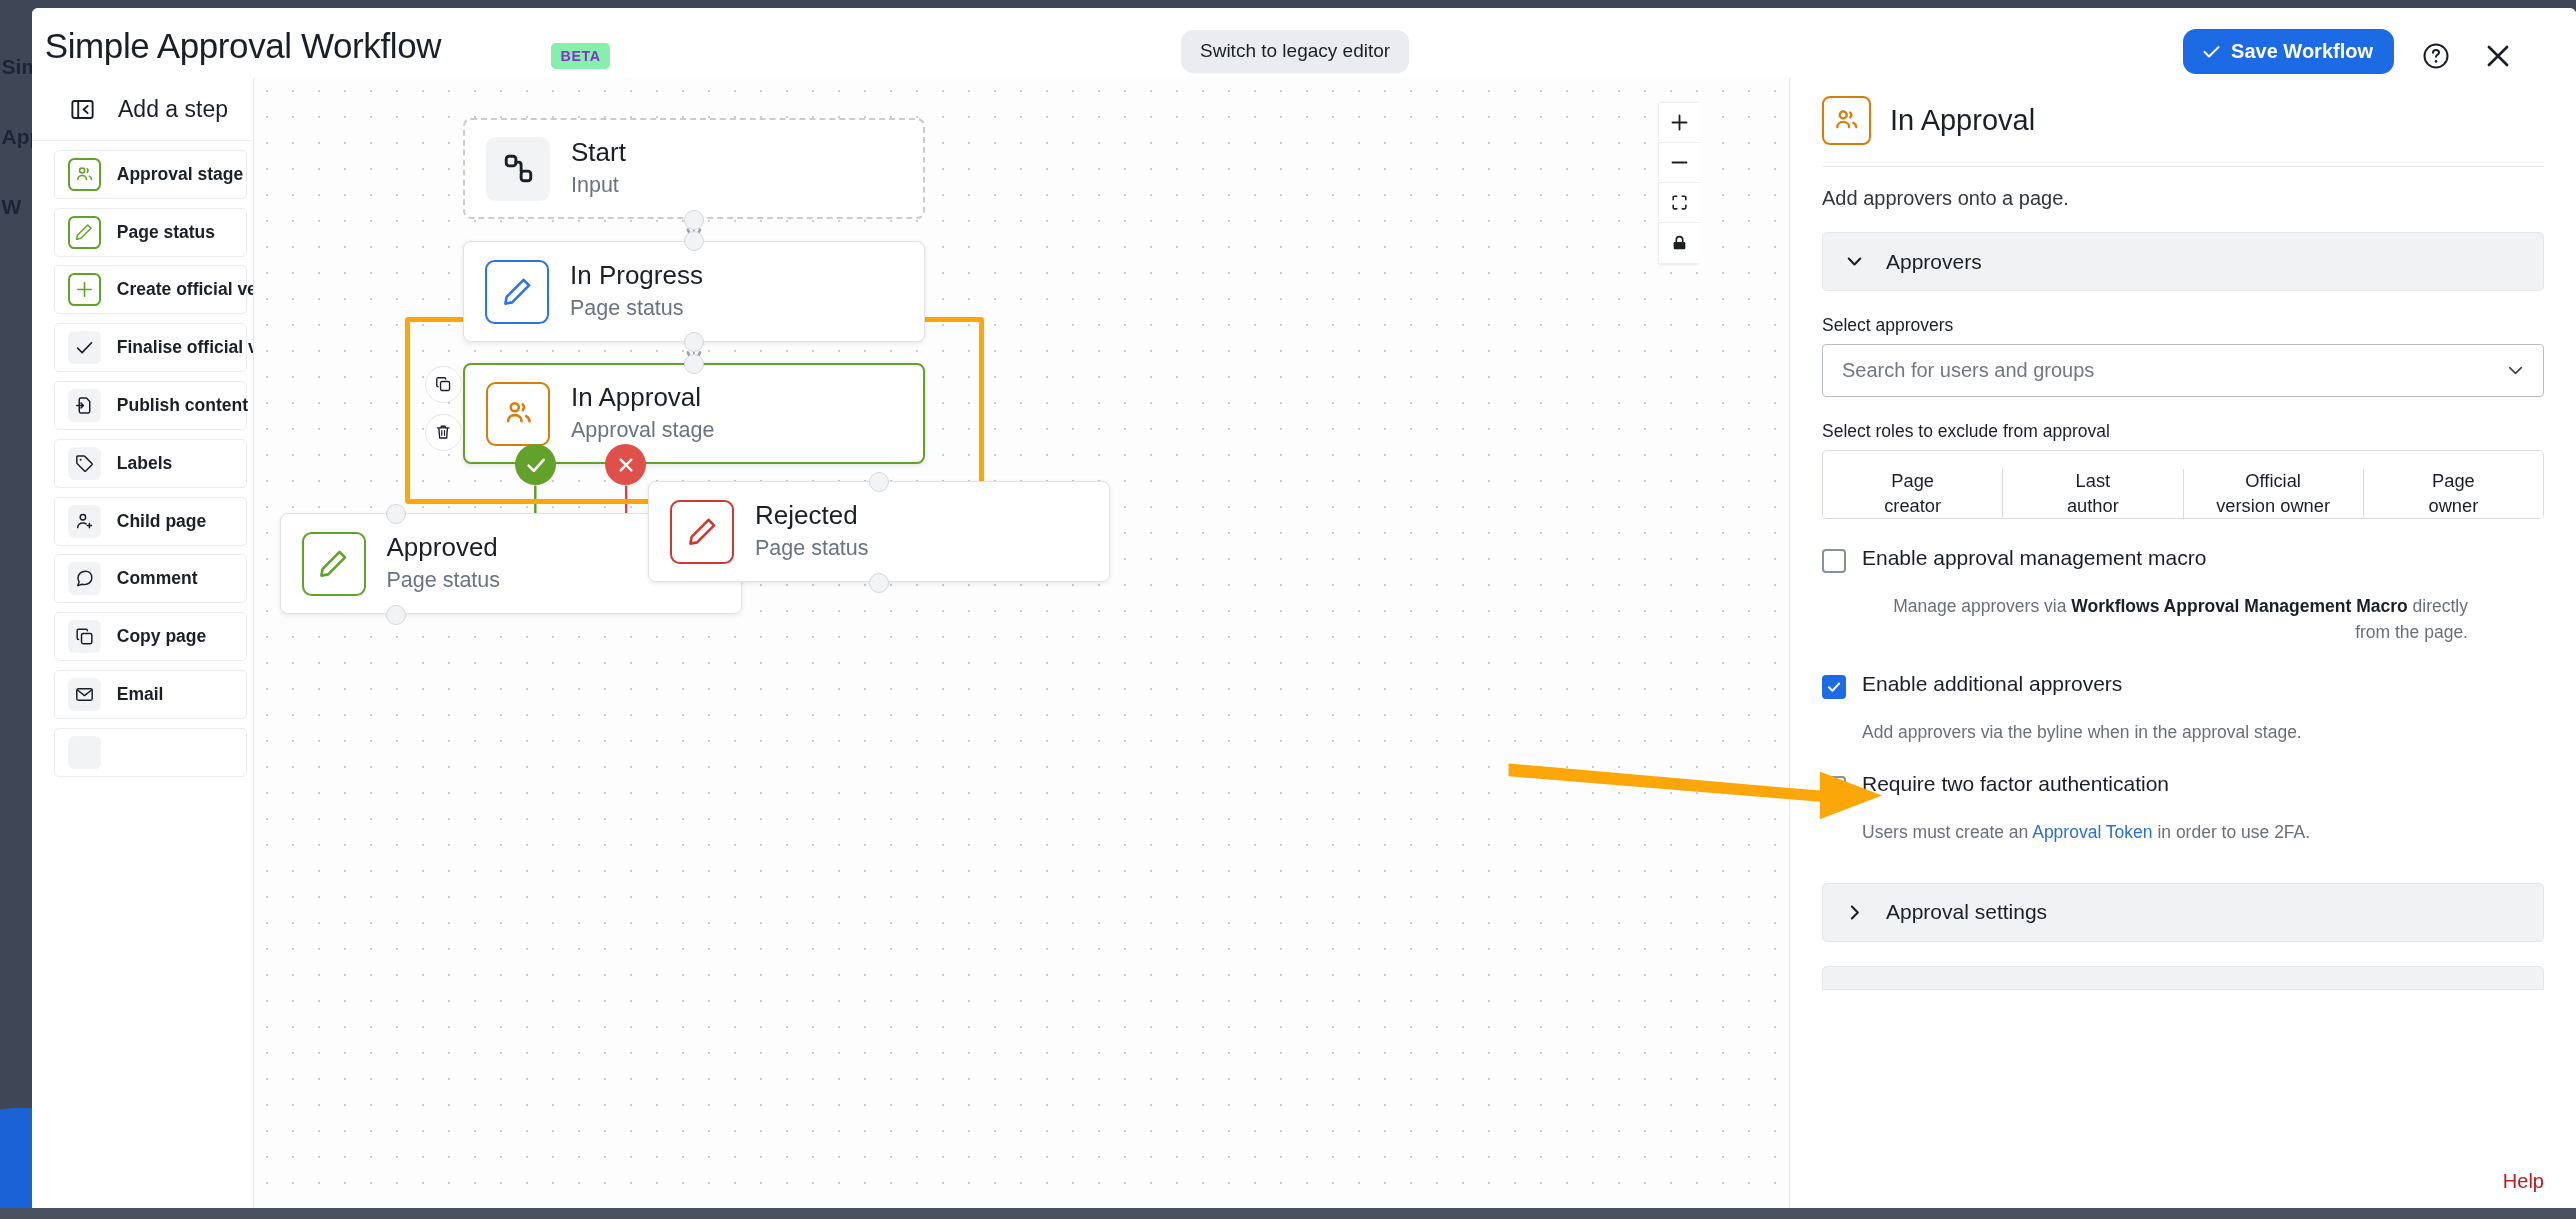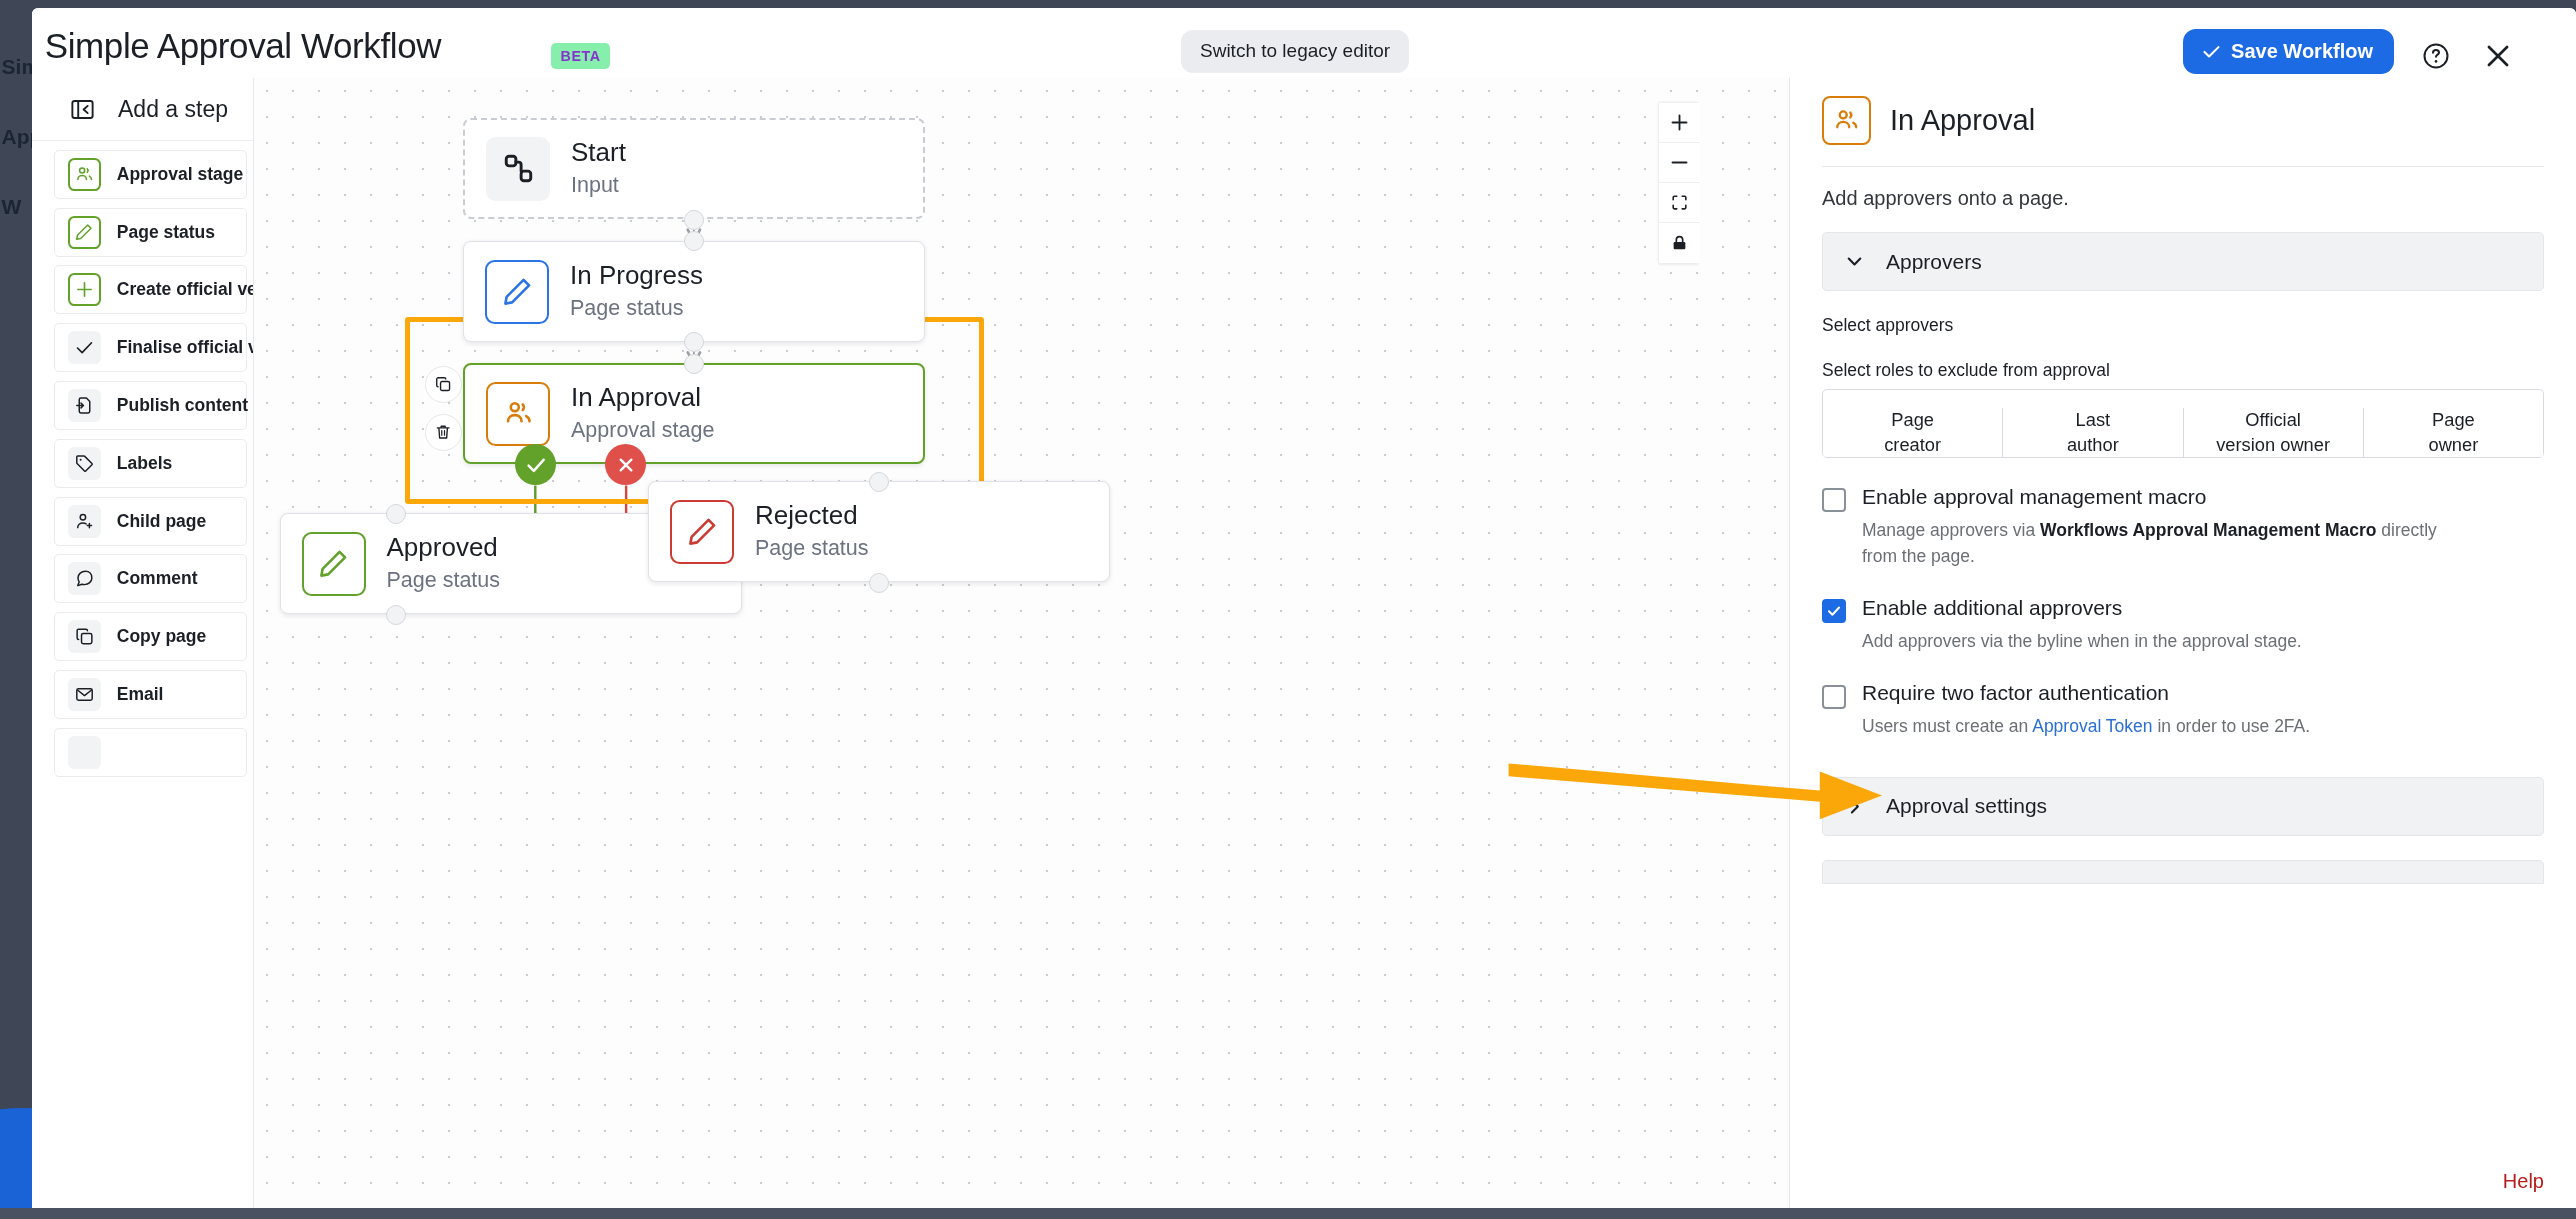--- a/index.html
+++ b/index.html
@@ -215,21 +215,21 @@
   .role-btn:last-child { border-right: none; }
 
   .check-row { display: flex; align-items: flex-start; gap: 16px; margin-top: 27px; }
   .cbox {
     width: 24px; height: 24px; border-radius: 4px; flex: 0 0 auto; margin-top: 3.2px;
     border: 2px solid #8a9099; background: #fff; cursor: pointer;
     display: flex; align-items: center; justify-content: center;
   }
   .cbox.checked { background: #1c6ae4; border-color: #1c6ae4; }
   .check-title { font-size: 21px; color: #1b1f26; }
-  .check-desc { font-size: 17.5px; color: #6b7076; margin-top: 9px; line-height: 1.45; max-width: 606px; }
+  .check-desc { font-size: 17.5px; color: #6b7076; margin-top: 24px; line-height: 1.45; max-width: 606px; text-align: right; }
   .check-desc b { color: #1b1f26; font-weight: 700; }
   .check-desc a { color: #2a6fd6; text-decoration: none; }
 
   #partial-accordion {
     margin-top: 24px; background: #f1f2f4; border: 0.8px solid #e4e6ea;
     border-radius: 4.8px 4.8px 0 0; height: 24px;
   }
   #help-link {
     position: absolute; right: 32px; bottom: 17.5px;
     font-size: 20px; color: #b91c1c; cursor: pointer; text-decoration: none;
@@ -556,20 +556,26 @@
     <div id="panel-desc">Add approvers onto a page.</div>
 
     <div class="accordion">
       <svg width="21" height="21" viewBox="0 0 24 24" fill="none">
         <path d="M5.4 8.6L12 15.4l6.6-6.8" stroke="#1b1f26" stroke-width="2.4" stroke-linecap="round" stroke-linejoin="round"></path>
       </svg>
       <span>Approvers</span>
     </div>
 
     <div class="field-label">Select approvers</div>
+    <div id="approvers-select">
+      <span class="ph">Search for users and groups</span>
+      <svg width="21" height="21" viewBox="0 0 24 24" fill="none">
+        <path d="M5.4 8.8L12 15.2l6.6-6.4" stroke="#40454c" stroke-width="2" stroke-linecap="round" stroke-linejoin="round"></path>
+      </svg>
+    </div>
 
     <div class="field-label">Select roles to exclude from approval</div>
     <div id="roles-group">
       <button class="role-btn">
         <span><span>Page</span><br>
         <span>creator</span></span>
       </button>
       <button class="role-btn">
         <span><span>Last</span><br>
         <span>author</span></span>

